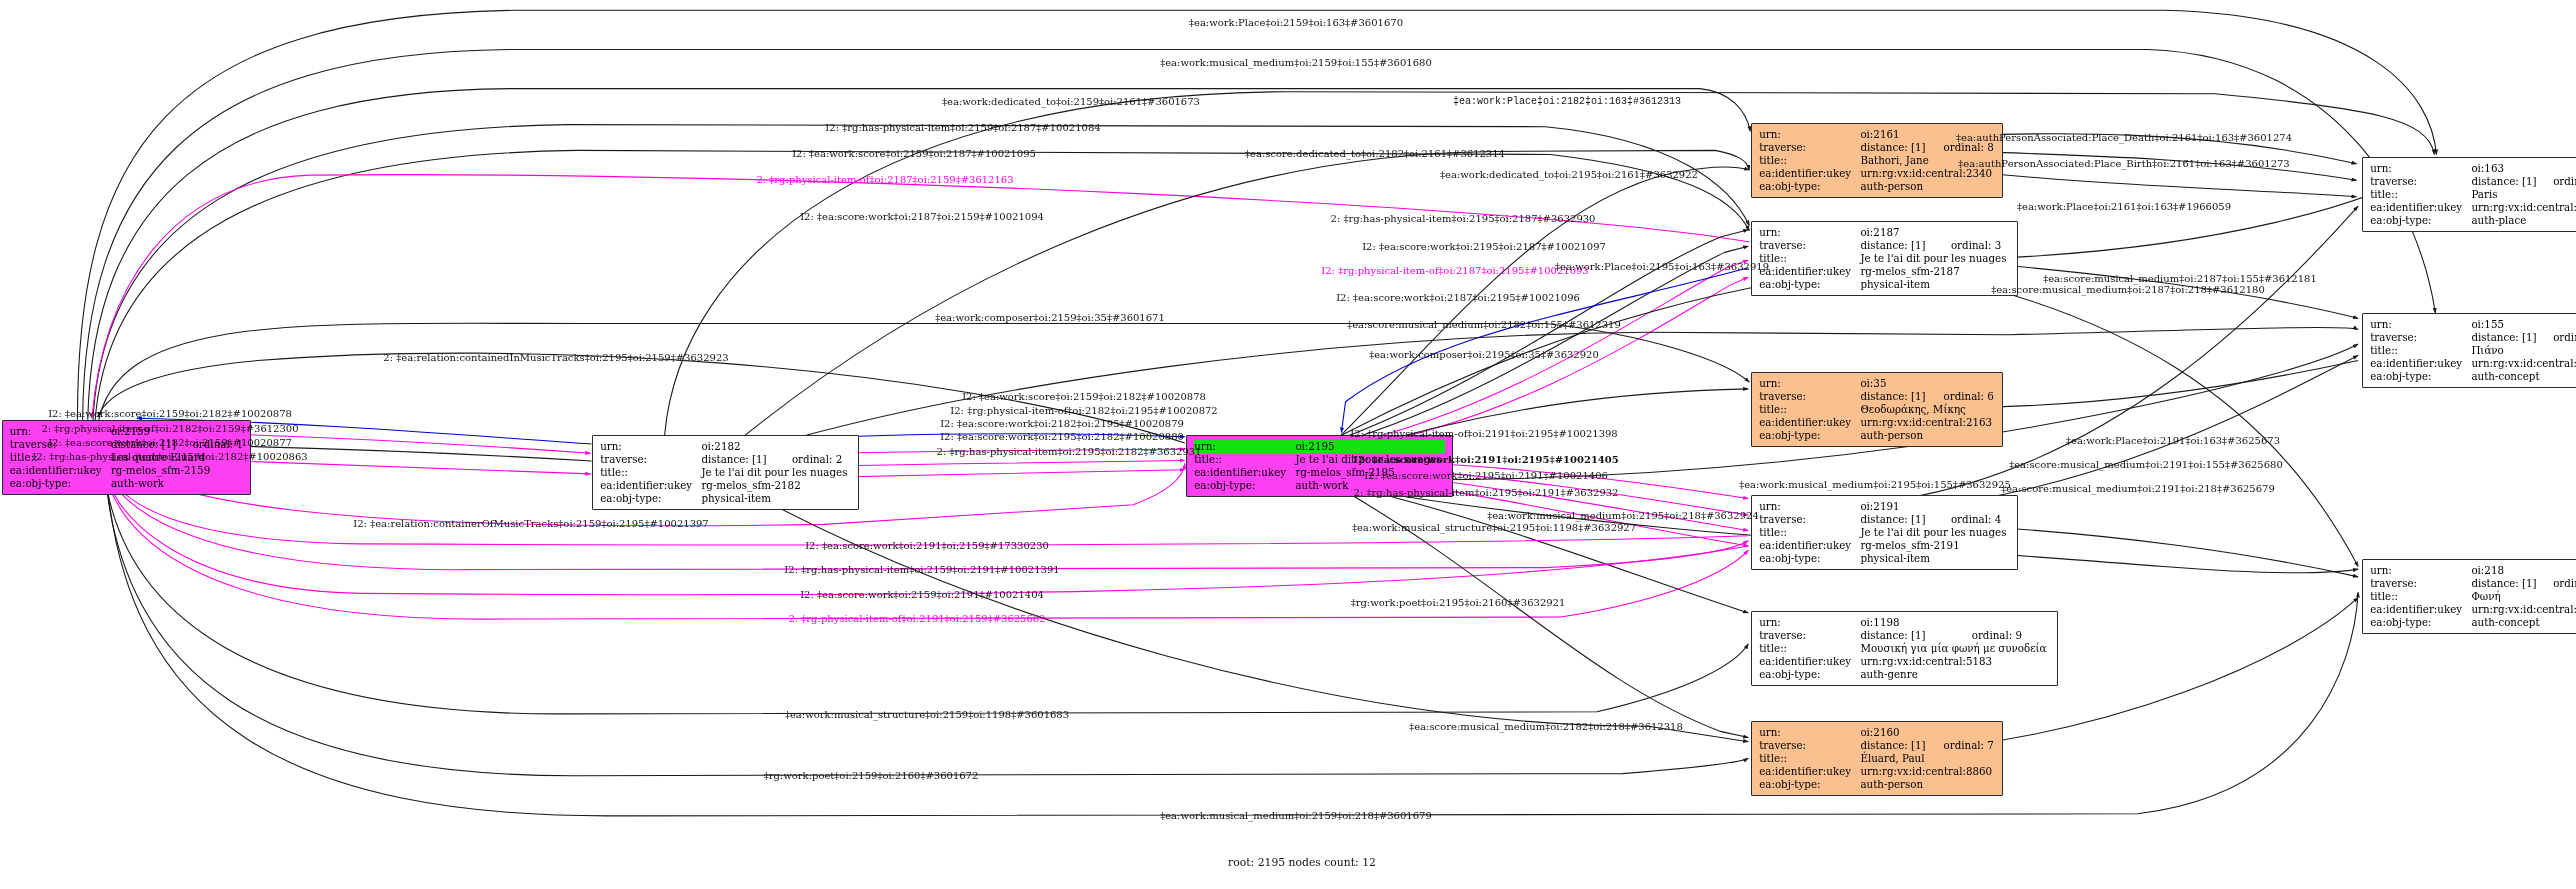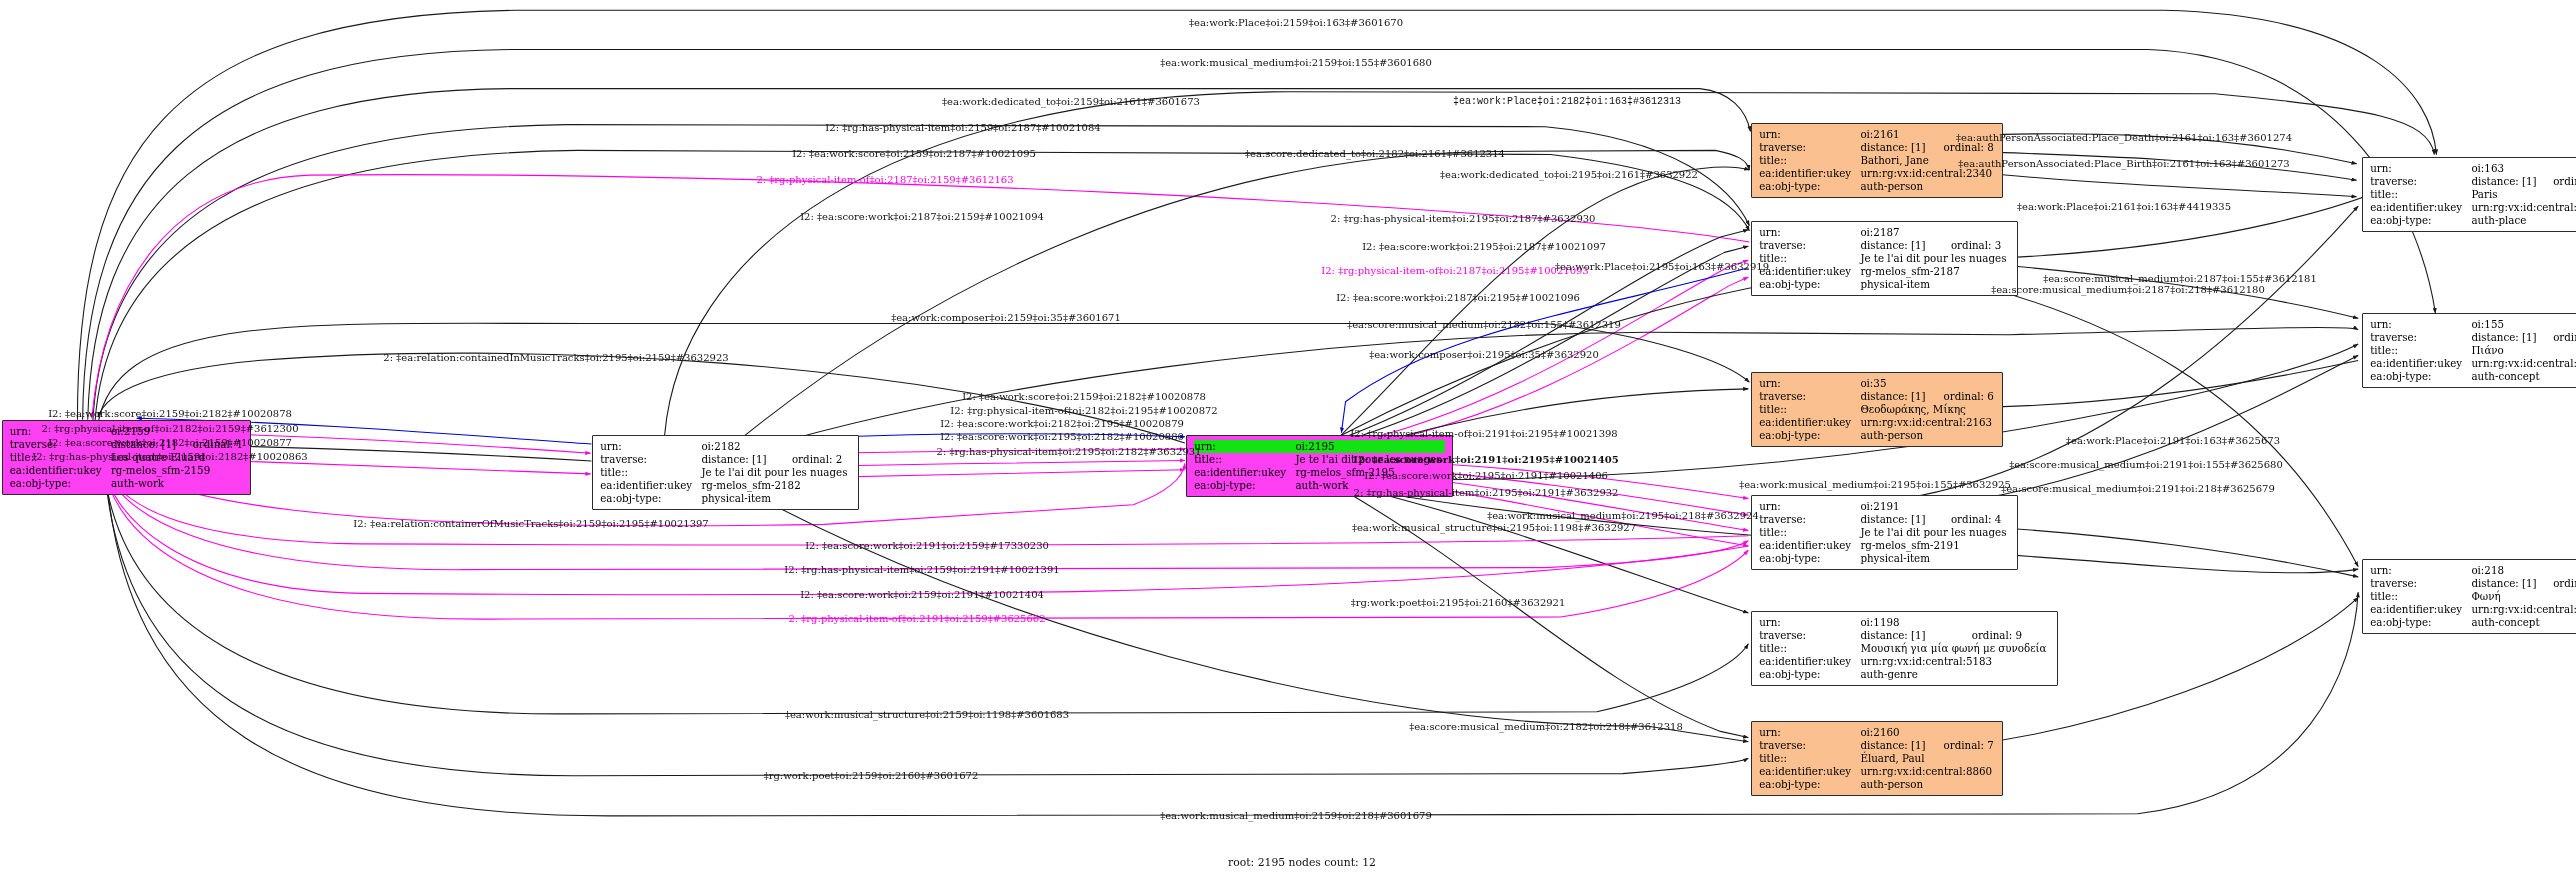--- a/index.html
+++ b/index.html
@@ -453,30 +453,30 @@
       <div class="elabel" style="left: 1296px; top: 62px; color: rgb(17, 17, 17);">‡ea:work:musical_medium‡oi:2159‡oi:155‡#3601680</div>
       <div class="elabel" style="left: 1071px; top: 101px; color: rgb(17, 17, 17);">‡ea:work:dedicated_to‡oi:2159‡oi:2161‡#3601673</div>
       <div class="elabel" style="left: 1567px; top: 101px; color: rgb(17, 17, 17); font-family: Liberation Mono, monospace;">‡ea:work:Place‡oi:2182‡oi:163‡#3612313</div>
       <div class="elabel" style="left: 963px; top: 127px; color: rgb(17, 17, 17);">I2: ‡rg:has-physical-item‡oi:2159‡oi:2187‡#10021084</div>
       <div class="elabel" style="left: 914px; top: 153px; color: rgb(17, 17, 17);">I2: ‡ea:work:score‡oi:2159‡oi:2187‡#10021095</div>
       <div class="elabel" style="left: 1375px; top: 153px; color: rgb(17, 17, 17);">‡ea:score:dedicated_to‡oi:2182‡oi:2161‡#3612314</div>
       <div class="elabel" style="left: 1569px; top: 174px; color: rgb(17, 17, 17);">‡ea:work:dedicated_to‡oi:2195‡oi:2161‡#3632922</div>
       <div class="elabel" style="left: 885px; top: 179px; color: rgb(255, 0, 228);">2: ‡rg:physical-item-of‡oi:2187‡oi:2159‡#3612163</div>
       <div class="elabel" style="left: 2124px; top: 137px; color: rgb(17, 17, 17);">‡ea:authPersonAssociated:Place_Death‡oi:2161‡oi:163‡#3601274</div>
       <div class="elabel" style="left: 2124px; top: 163px; color: rgb(17, 17, 17);">‡ea:authPersonAssociated:Place_Birth‡oi:2161‡oi:163‡#3601273</div>
-      <div class="elabel" style="left: 2124px; top: 206px; color: rgb(17, 17, 17);">‡ea:work:Place‡oi:2161‡oi:163‡#4419335</div>
+      <div class="elabel" style="left: 2124px; top: 206px; color: rgb(17, 17, 17);">‡ea:work:Place‡oi:2161‡oi:163‡#1966059</div>
       <div class="elabel" style="left: 1463px; top: 218px; color: rgb(17, 17, 17);">2: ‡rg:has-physical-item‡oi:2195‡oi:2187‡#3632930</div>
       <div class="elabel" style="left: 922px; top: 216px; color: rgb(17, 17, 17);">I2: ‡ea:score:work‡oi:2187‡oi:2159‡#10021094</div>
       <div class="elabel" style="left: 1484px; top: 246px; color: rgb(17, 17, 17);">I2: ‡ea:score:work‡oi:2195‡oi:2187‡#10021097</div>
       <div class="elabel" style="left: 1455px; top: 270px; color: rgb(255, 0, 228);">I2: ‡rg:physical-item-of‡oi:2187‡oi:2195‡#10021093</div>
       <div class="elabel" style="left: 1662px; top: 266px; color: rgb(17, 17, 17);">‡ea:work:Place‡oi:2195‡oi:163‡#3632919</div>
       <div class="elabel" style="left: 2148px; top: 278px; color: rgb(17, 17, 17); margin-left: 32px;">‡ea:score:musical_medium‡oi:2187‡oi:155‡#3612181</div>
       <div class="elabel" style="left: 2128px; top: 289px; color: rgb(17, 17, 17);">‡ea:score:musical_medium‡oi:2187‡oi:218‡#3612180</div>
       <div class="elabel" style="left: 1458px; top: 297px; color: rgb(17, 17, 17);">I2: ‡ea:score:work‡oi:2187‡oi:2195‡#10021096</div>
-      <div class="elabel" style="left: 1006px; top: 317px; color: rgb(17, 17, 17); text-align: right;">‡ea:work:composer‡oi:2159‡oi:35‡#3601671</div>
+      <div class="elabel" style="left: 1050px; top: 317px; color: rgb(17, 17, 17); text-align: right;">‡ea:work:composer‡oi:2159‡oi:35‡#3601671</div>
       <div class="elabel" style="left: 1484px; top: 324px; color: rgb(17, 17, 17);">‡ea:score:musical_medium‡oi:2182‡oi:155‡#3612319</div>
       <div class="elabel" style="left: 556px; top: 357px; color: rgb(17, 17, 17);">2: ‡ea:relation:containedInMusicTracks‡oi:2195‡oi:2159‡#3632923</div>
       <div class="elabel" style="left: 1484px; top: 354px; color: rgb(17, 17, 17);">‡ea:work:composer‡oi:2195‡oi:35‡#3632920</div>
       <div class="elabel" style="left: 1084px; top: 396px; color: rgb(17, 17, 17);">I2: ‡ea:work:score‡oi:2159‡oi:2182‡#10020878</div>
       <div class="elabel" style="left: 1084px; top: 410px; color: rgb(17, 17, 17);">I2: ‡rg:physical-item-of‡oi:2182‡oi:2195‡#10020872</div>
       <div class="elabel" style="left: 1062px; top: 423px; color: rgb(17, 17, 17);">I2: ‡ea:score:work‡oi:2182‡oi:2195‡#10020879</div>
       <div class="elabel" style="left: 1062px; top: 436px; color: rgb(17, 17, 17);">I2: ‡ea:score:work‡oi:2195‡oi:2182‡#10020880</div>
       <div class="elabel" style="left: 1069px; top: 451px; color: rgb(17, 17, 17);">2: ‡rg:has-physical-item‡oi:2195‡oi:2182‡#3632931</div>
       <div class="elabel" style="left: 170px; top: 413px; color: rgb(17, 17, 17);">I2: ‡ea:work:score‡oi:2159‡oi:2182‡#10020878</div>
       <div class="elabel" style="left: 170px; top: 428px; color: rgb(17, 17, 17);">2: ‡rg:physical-item-of‡oi:2182‡oi:2159‡#3612300</div>

